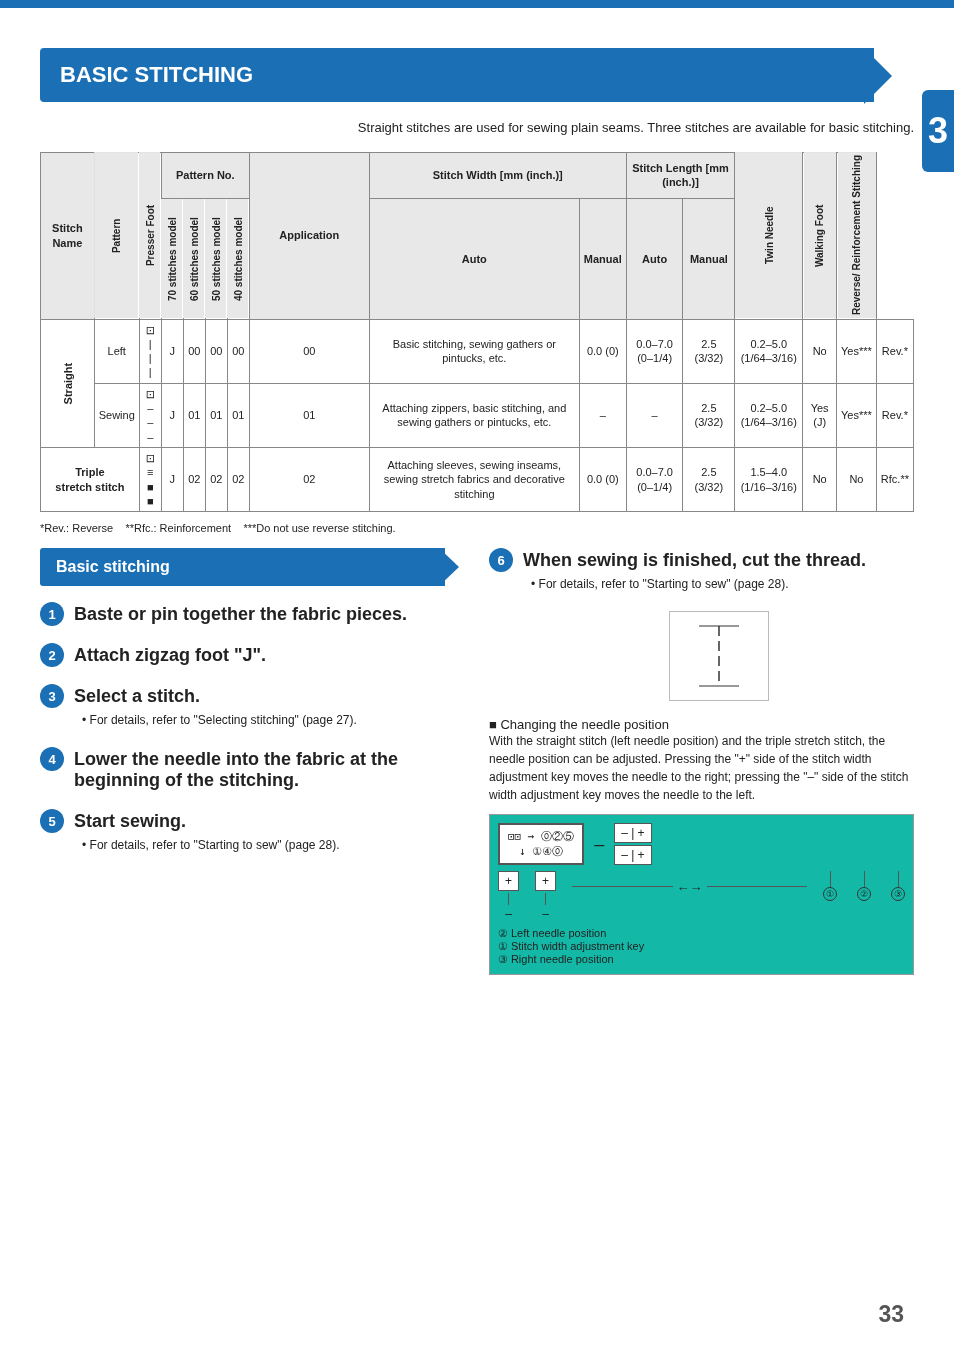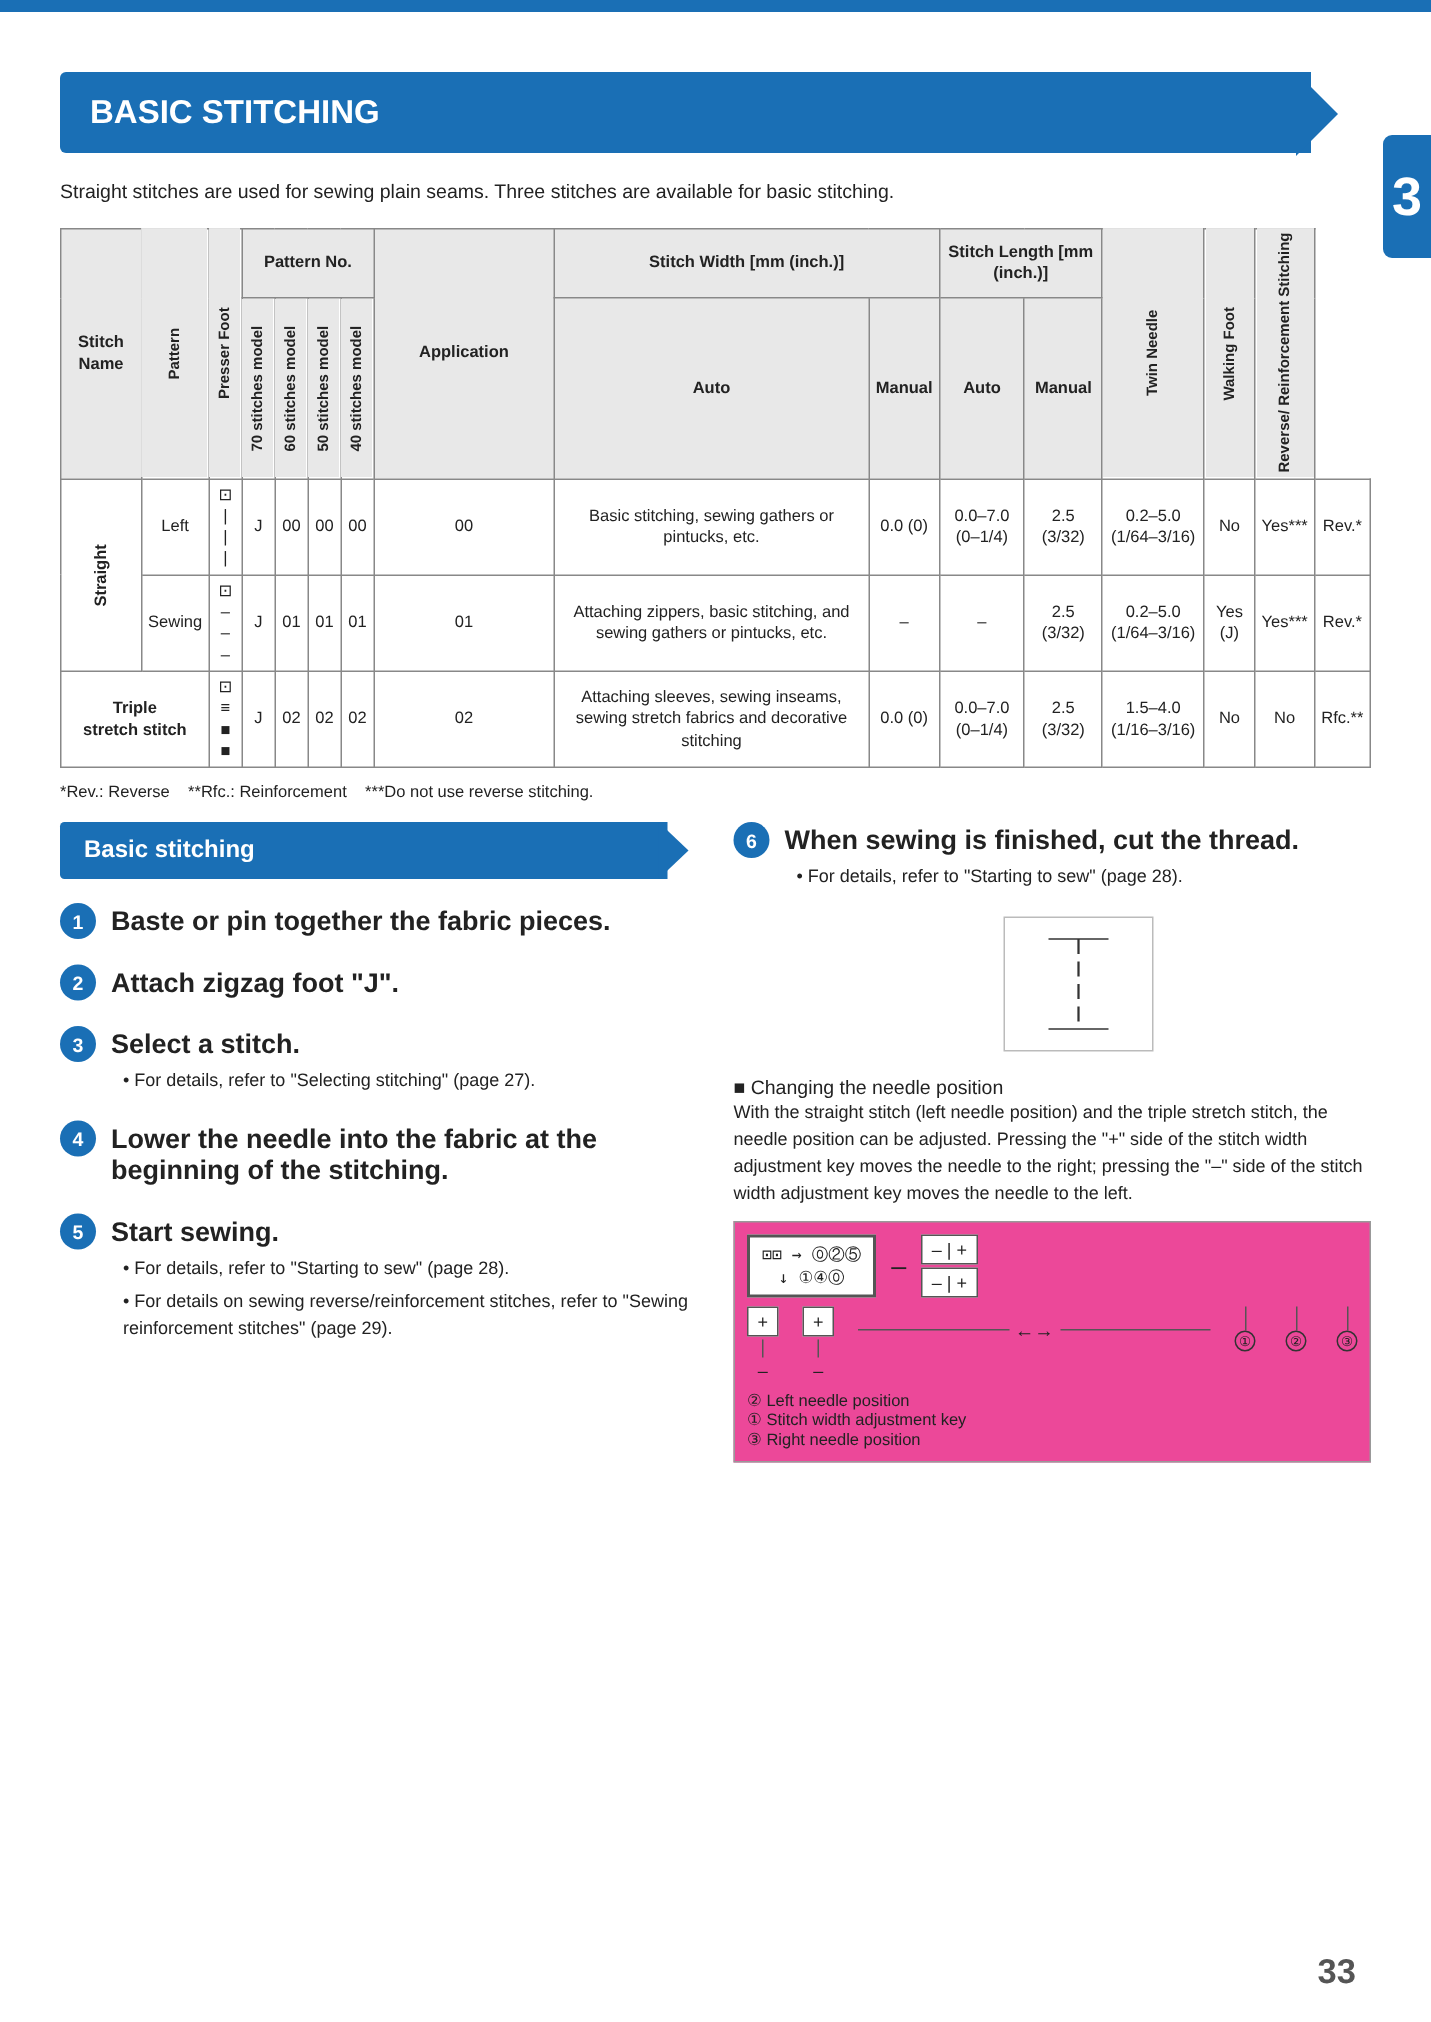--- a/index.html
+++ b/index.html
@@ -61,20 +61,21 @@
       border-top: 28px solid transparent;
       border-bottom: 28px solid transparent;
       border-left: 28px solid #1a6fb5;
       width: 0;
       height: 0;
     }
     .intro-text {
       font-size: 13px;
       margin-bottom: 14px;
       line-height: 1.5;
+      text-align: right;
     }
     
     .stitch-table {
       width: 100%;
       border-collapse: collapse;
       font-size: 11px;
       margin-bottom: 10px;
     }
     .stitch-table th, .stitch-table td {
       border: 1px solid #888;
@@ -230,21 +231,21 @@
       bottom: 20px;
       right: 50px;
       font-size: 23px;
       font-weight: bold;
       color: #555;
     }
     .needle-diag-container {
       border: 1px solid #999;
       padding: 8px;
       margin-top: 8px;
-      background: #ec4899;
+      background: #14b8a6;
     }
     .diag-main-row {
       display: flex;
       align-items: center;
       gap: 6px;
       margin-bottom: 6px;
     }
     .diag-sub-row {
       display: flex;
       align-items: flex-start;
@@ -413,21 +414,20 @@
       </div>
 
       <div class="step">
         <div class="step-num">
             <span>5</span>
           </div>
         <div class="step-content">
           <div class="step-title">Start sewing.</div>
           <div class="step-sub">
             <div class="bullet-item">For details, refer to "Starting to sew" (page 28).</div>
-            <div class="bullet-item">For details on sewing reverse/reinforcement stitches, refer to "Sewing reinforcement stitches" (page 29).</div>
           </div>
         </div>
       </div>
     </div>
 
     <div class="right-col">
 
       <div class="right-step">
         <div class="right-step-num">
             <span>6</span>

